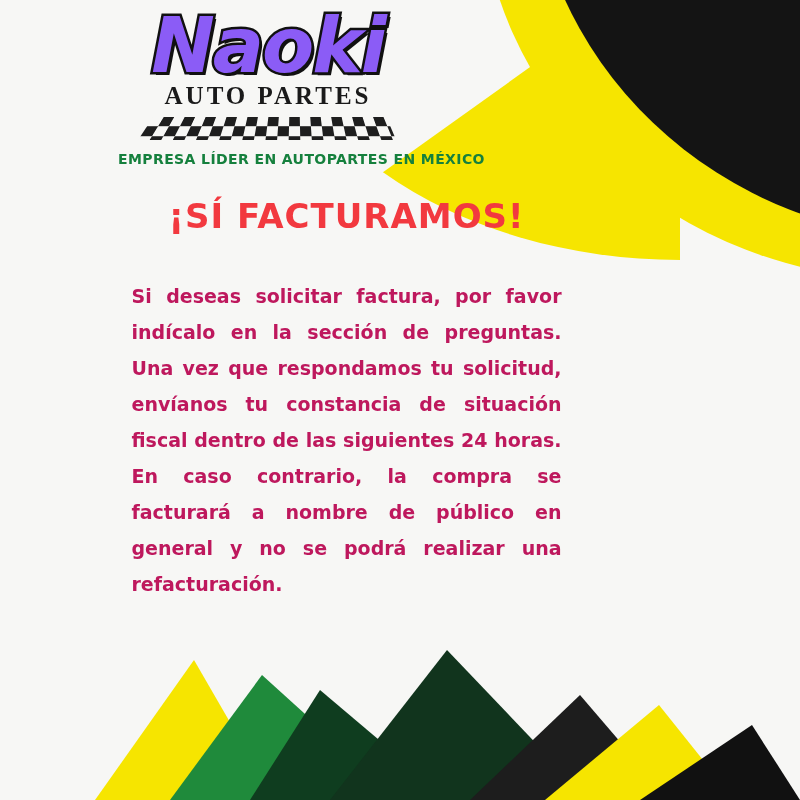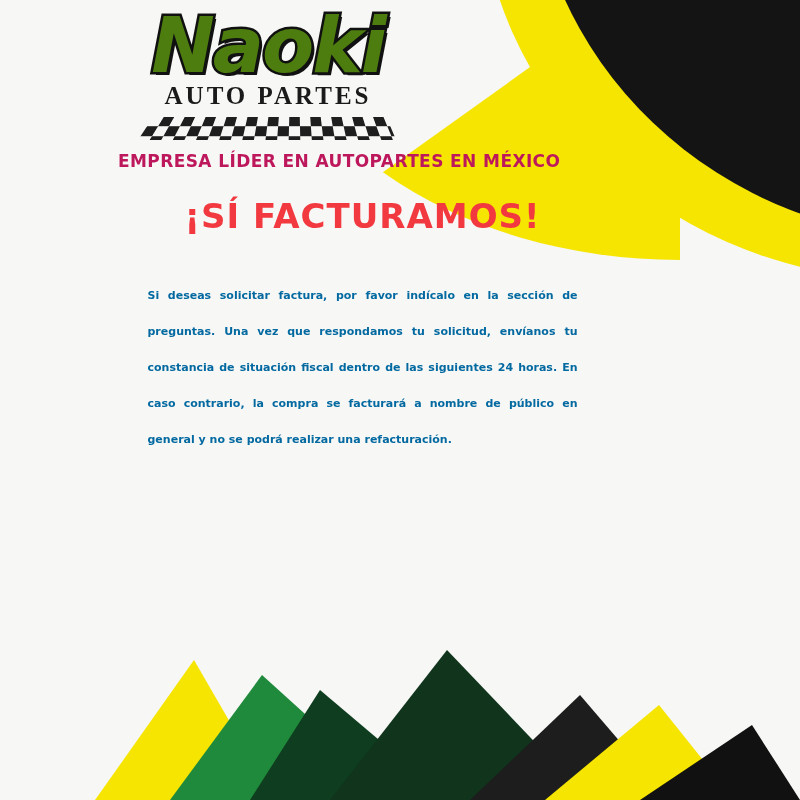--- a/index.html
+++ b/index.html
@@ -79,21 +79,21 @@
     z-index: 5;
     text-align: center;
   }
   .logo-word {
     font-family: "DejaVu Sans", sans-serif;
     font-weight: bold;
     font-style: italic;
     font-size: 76px;
     line-height: 80px;
     letter-spacing: -2px;
-    color: #4d7c0f;
+    color: #8b5cf6;
     -webkit-text-stroke: 5px #111111;
     paint-order: stroke fill;
     text-shadow:
       3px 3px 0 #111111,
       -1px -1px 0 #111111,
       1px -1px 0 #111111,
       -1px 1px 0 #111111;
     margin: 0;
   }
   .logo-sub {
@@ -114,52 +114,51 @@
     background-size: 22px 22px;
     background-position: 0 0, 11px 11px;
     background-color: #f7f7f5;
     transform: perspective(120px) rotateX(28deg) skewX(-6deg);
     opacity: 0.95;
   }
   .tagline {
     margin-top: 10px;
     font-family: "DejaVu Sans", sans-serif;
     font-weight: bold;
-    font-size: 17px;
+    font-size: 14px;
     letter-spacing: 0.4px;
-    color: #be185d;
+    color: #15803d;
     white-space: nowrap;
   }
 
   
   .content {
     position: absolute;
     top: 196px;
     left: 0;
     width: 693px;
     z-index: 4;
     text-align: center;
-    margin-left: 16px;
   }
   .headline {
     font-family: "DejaVu Sans", sans-serif;
     font-weight: bold;
     font-size: 34px;
     letter-spacing: 1px;
     color: #f2393f;
     margin: 0 0 42px 0;
   }
   .body-text {
     margin: 0 auto;
     width: 430px;
     font-family: "DejaVu Sans", sans-serif;
     font-weight: bold;
-    font-size: 11px;
+    font-size: 19px;
     line-height: 36px;
-    color: #0369a1;
+    color: #be185d;
     text-align: justify;
     text-justify: inter-word;
   }
 </style>
 </head>
 <body>
 
 <div class="poster">
 
   <div class="top-curve"></div>

